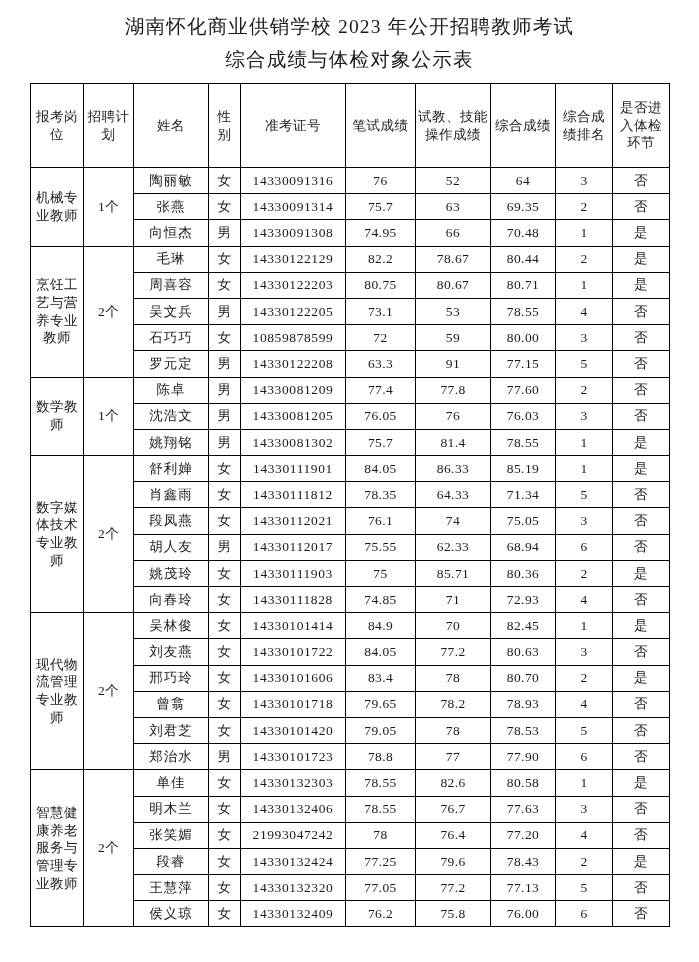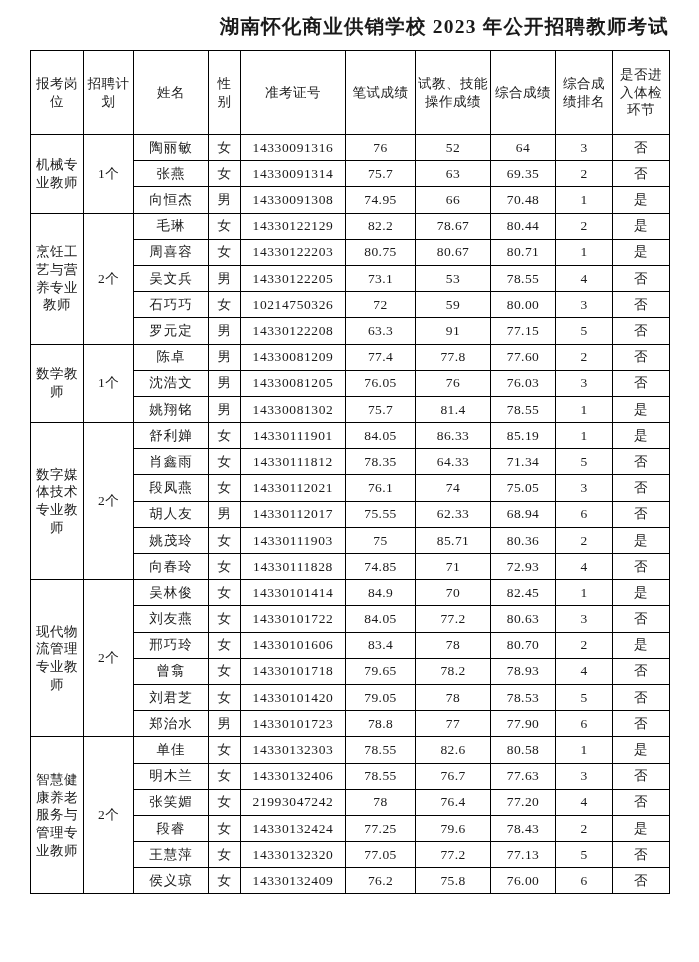--- a/index.html
+++ b/index.html
@@ -23,24 +23,23 @@
     padding: 0 30px;
   }
   .title-block {
     padding-top: 11px;
     text-align: center;
   }
   .title-line {
     font-size: 19.5px;
     line-height: 32px;
     letter-spacing: 1.2px;
-    font-weight: 700;
+    font-weight: 400;
     white-space: nowrap;
     font-family: "Liberation Serif", "DejaVu Serif", serif;
-    text-align: right;
   }
   .title-line.second {
     line-height: 33px;
   }
   table.grid {
     border-collapse: collapse;
     width: 639px;
     margin-top: 7px;
     table-layout: fixed;
   }
@@ -98,20 +97,21 @@
   col.c8 { width: 57px; }
   col.c9 { width: 57px; }
 </style>
 </head>
 <body>
 
 <div class="page">
 
   <div class="title-block">
     <div class="title-line">湖南怀化商业供销学校 2023 年公开招聘教师考试</div>
+    <div class="title-line second">综合成绩与体检对象公示表</div>
   </div>
 
   <table class="grid">
     <colgroup>
       <col class="c0">
         <col class="c1">
         <col class="c2">
         <col class="c3">
         <col class="c4">
       <col class="c5">
@@ -215,21 +215,21 @@
           <td class="num-cell">14330122205</td>
           <td class="score-cell">73.1</td>
           <td class="score-cell">53</td>
           <td class="score-cell">78.55</td>
           <td class="score-cell">4</td>
           <td class="yn-cell">否</td>
         </tr>
         <tr>
           <td class="name-cell">石巧巧</td>
           <td class="sex-cell">女</td>
-          <td class="num-cell">10214750326</td>
+          <td class="num-cell">10859878599</td>
           <td class="score-cell">72</td>
           <td class="score-cell">59</td>
           <td class="score-cell">80.00</td>
           <td class="score-cell">3</td>
           <td class="yn-cell">否</td>
         </tr>
         <tr>
           <td class="name-cell">罗元定</td>
           <td class="sex-cell">男</td>
           <td class="num-cell">14330122208</td>

